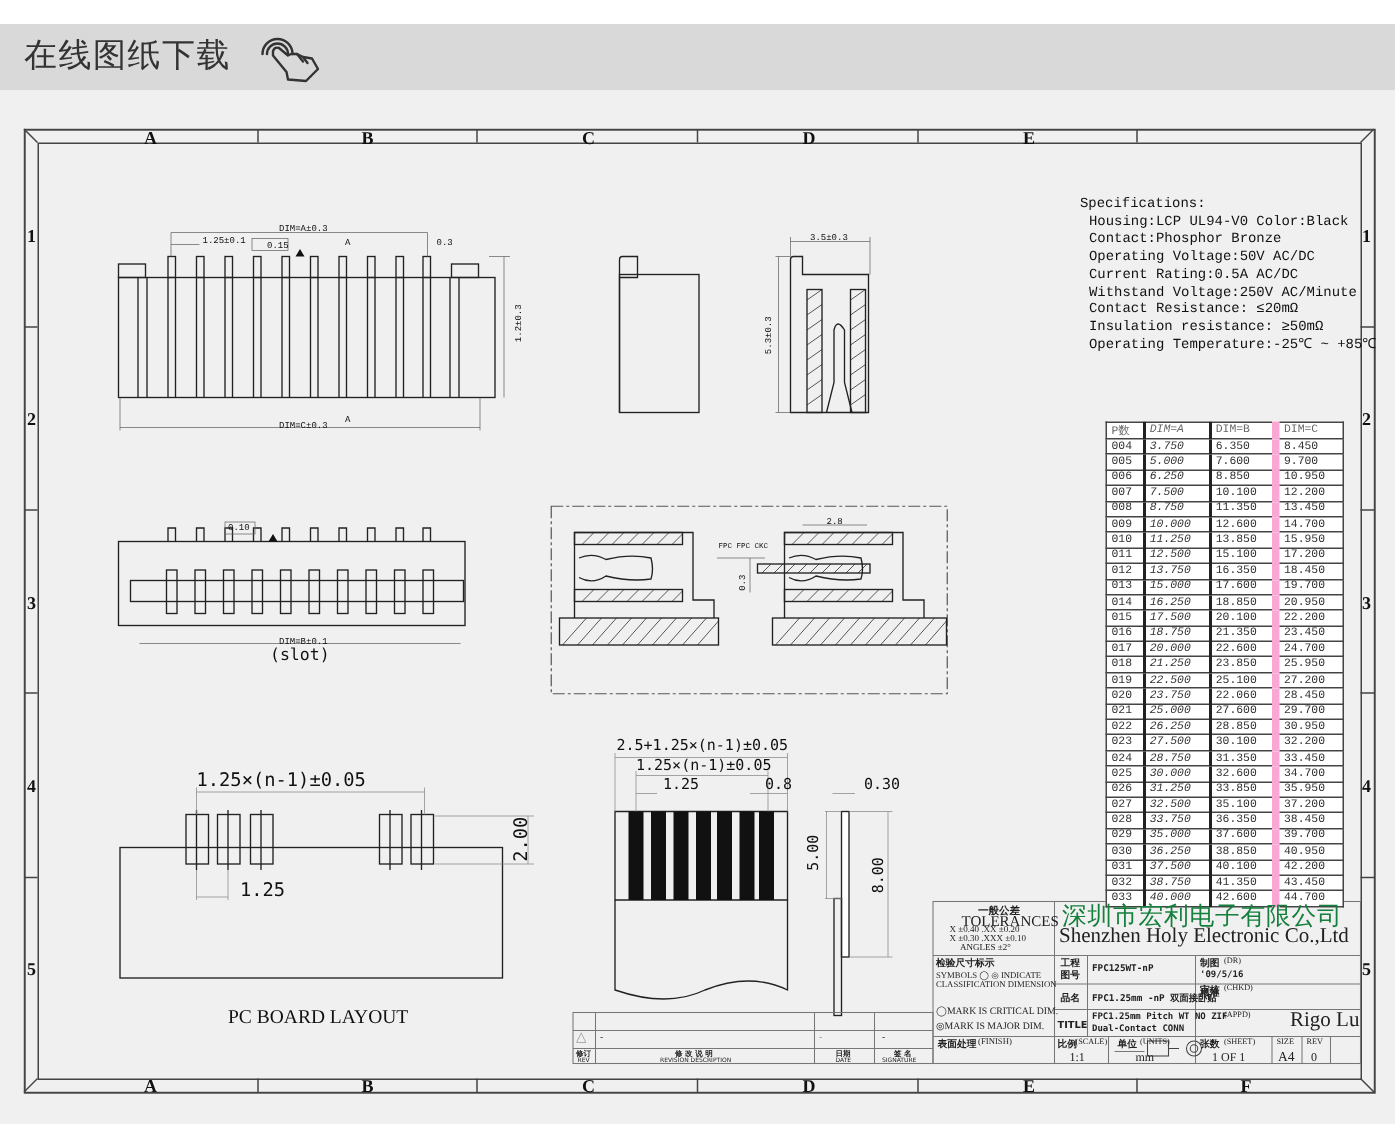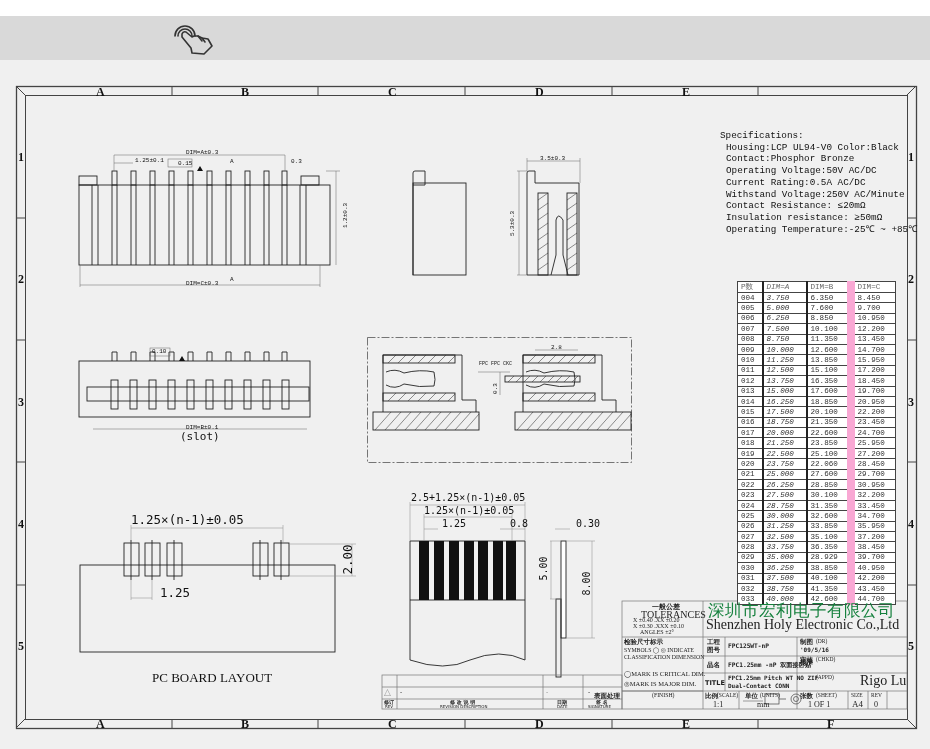--- a/index.html
+++ b/index.html
@@ -14,32 +14,33 @@
   .lbl { position: absolute; font-family: "Liberation Serif", serif; font-weight: bold; font-size: 12px; color: #111; }
   .specs { position: absolute; left: 720px; top: 130px; font-family: "Liberation Mono", monospace; font-size: 9.3px; line-height: 11.7px; color: #111; }
   .specs div { white-space: nowrap; }
   .specs .ind { padding-left: 6px; }
   table.dim { position: absolute; left: 737px; top: 281px; border-collapse: collapse; font-family: "Liberation Mono", monospace; font-size: 7.6px; color: #333; background: #fff; }
   table.dim td, table.dim th { border: 1px solid #444; height: 10.4px; padding: 0 3px; font-weight: normal; text-align: left; white-space: nowrap; }
   table.dim th { color: #666; }
   table.dim td:first-child, table.dim th:first-child { width: 25px; }
   table.dim td:nth-child(2), table.dim th:nth-child(2){ width: 44px; border-left: 2px solid #222; font-style: italic; }
   table.dim td:nth-child(3), table.dim th:nth-child(3){ width: 44px; border-left: 2px solid #222; }
-  table.dim td:nth-child(4), table.dim th:nth-child(4){ width: 45px; border-left: 8px solid #f9a8d4; }
+  table.dim td:nth-child(4), table.dim th:nth-child(4){ width: 45px; border-left: 5px solid #f9a8d4; }
   .tb { position: absolute; font-size: 7px; color: #222; white-space: nowrap; }
   .tbb { font-weight: bold; }
   .dimtxt { position: absolute; font-family: "Liberation Mono", monospace; font-size: 6px; color: #111; white-space: nowrap; }
   .pcb-txt { position: absolute; font-family: "DejaVu Sans Mono", monospace; font-size: 12.5px; color: #111; white-space: nowrap; }
 </style>
 </head>
 <body>
 
 <div class="topstrip"></div>
 
 <div class="header">
+  <span class="title">在线图纸下载</span>
   <svg class="hand" viewBox="0 0 48 32">
     <g fill="none" stroke="#333" stroke-width="1.6" stroke-linejoin="round" stroke-linecap="round">
       <path d="M6 12 a7 7 0 1 1 14 0"></path>
       <path d="M3 12 a10 10 0 1 1 20 0"></path>
       <path d="M10 13 L19 24 L20 29 L32 30 L40 22 L36 15 L30 14 L26 12 L22 12 L20 13 L14 8 Q11 7 10 10 Z"></path>
       <path d="M26 12 L30 17"></path>
         <path d="M30 14 L33 18"></path>
     </g>
   </svg>
 </div>
@@ -456,21 +457,21 @@
       </tr>
       <tr>
         <td>028</td>
         <td>33.750</td>
         <td>36.350</td>
         <td>38.450</td>
       </tr>
       <tr>
         <td>029</td>
         <td>35.000</td>
-        <td>28.929</td>
+        <td>37.600</td>
         <td>39.700</td>
       </tr>
       <tr>
         <td>030</td>
         <td>36.250</td>
         <td>38.850</td>
         <td>40.950</td>
       </tr>
       <tr>
         <td>031</td>
@@ -527,21 +528,21 @@
   <span class="tb tbb" style="left:652px;top:602px;">一般公差</span>
   <span class="tb serif" style="left:641px;top:609px;font-size:10px;">TOLERANCES</span>
   <span class="tb serif" style="left:633px;top:617px;font-size:6px;">X  ±0.40   .XX  ±0.20</span>
   <span class="tb serif" style="left:633px;top:623px;font-size:6px;">X  ±0.30  .XXX  ±0.10</span>
   <span class="tb serif" style="left:640px;top:629px;font-size:6px;">ANGLES     ±2°</span>
   <span class="tb tbb" style="left:624px;top:638px;font-size:6.5px;">检验尺寸标示</span>
   <span class="tb serif" style="left:624px;top:647px;font-size:5.8px;">SYMBOLS ◯ ◎ INDICATE</span>
   <span class="tb serif" style="left:624px;top:654px;font-size:5.8px;">CLASSIFICATION  DIMENSION</span>
   <span class="tb serif" style="left:624px;top:670px;font-size:6.5px;">◯MARK IS CRITICAL DIM.</span>
   <span class="tb serif" style="left:624px;top:680px;font-size:6.5px;">◎MARK IS MAJOR DIM.</span>
-  <span class="tb tbb" style="left:594px;top:692px;font-size:6.5px;">表面处理</span>
+  <span class="tb tbb" style="left:625px;top:692px;font-size:6.5px;">表面处理</span>
   <span class="tb serif" style="left:652px;top:692px;font-size:5.8px;">(FINISH)</span>
 
   <span class="tb" style="left:708px;top:600px;font-size:16.5px;color:#15803d;letter-spacing:0.5px;">深圳市宏利电子有限公司</span>
   <span class="tb serif" style="left:706px;top:617px;font-size:14px;color:#222;">Shenzhen Holy Electronic Co.,Ltd</span>
 
   <span class="tb tbb" style="left:707px;top:638px;font-size:6.5px;">工程</span>
   <span class="tb tbb" style="left:707px;top:646px;font-size:6.5px;">图号</span>
   <span class="tb tbb mono" style="left:728px;top:642px;font-size:6.2px;">FPC125WT-nP</span>
   <span class="tb tbb" style="left:707px;top:661px;font-size:6.5px;">品名</span>
   <span class="tb tbb mono" style="left:728px;top:661px;font-size:6.2px;">FPC1.25mm -nP 双面接卧贴</span>

